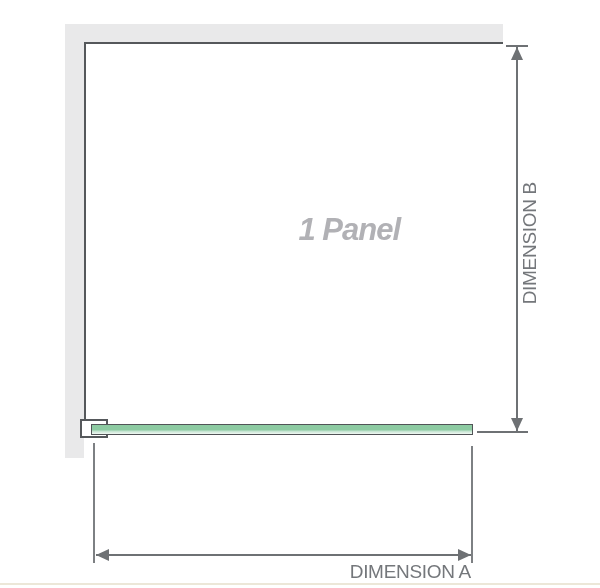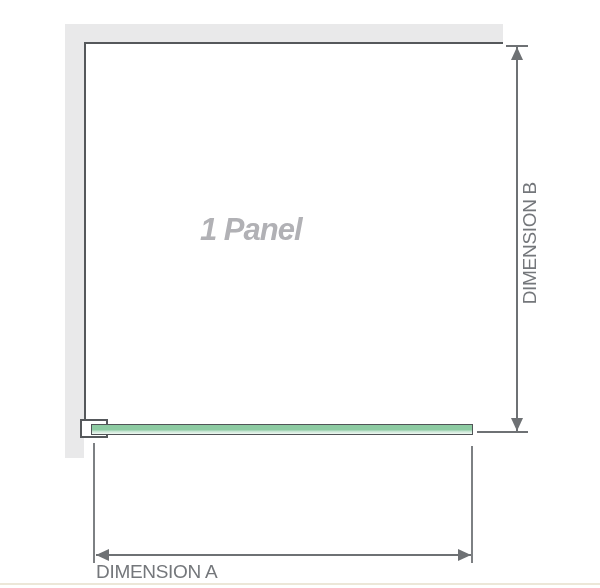--- a/index.html
+++ b/index.html
@@ -16,21 +16,21 @@
   .wall-top{left:65px;top:24px;width:438px;height:18px;background:var(--wall-gray);}
   .wall-left{left:65px;top:24px;width:19px;height:434px;background:var(--wall-gray);}
 
   
   .panel-edge-top{left:84px;top:42px;width:419px;height:2px;background:var(--panel-outline);}
   .panel-edge-left{left:84px;top:42px;width:2px;height:378px;background:var(--panel-outline);}
 
   
   .panel-label{
     left:200px;top:212px;width:200px;
-    text-align:left;
+    text-align:right;
     font-size:31px;font-weight:bold;font-style:italic;
     letter-spacing:-1px;
     color:var(--panel-label-gray);
   }
 
   
   .bracket{
     left:80px;top:419px;width:28px;height:19px;
     box-sizing:border-box;
     background:var(--bracket-fill);
@@ -67,21 +67,21 @@
   .arrow-right{left:458px;top:549px;
     border-top:6px solid transparent;border-bottom:6px solid transparent;
     border-left:13px solid var(--dim-line);}
 
   
   .dim-label{
     color:var(--label-gray);
     font-size:19px;letter-spacing:-0.3px;
     white-space:nowrap;
   }
-  .dima-label{left:96px;top:561px;width:375px;text-align:left;}
+  .dima-label{left:96px;top:561px;width:375px;text-align:right;}
   .dimb-label{
     left:519px;top:182px;
     writing-mode:vertical-rl;
     transform:rotate(180deg);
   }
 
   
   .bottom-divider{left:0;top:583px;width:600px;height:2px;background:var(--divider-cream);}
 </style>
 </head>

